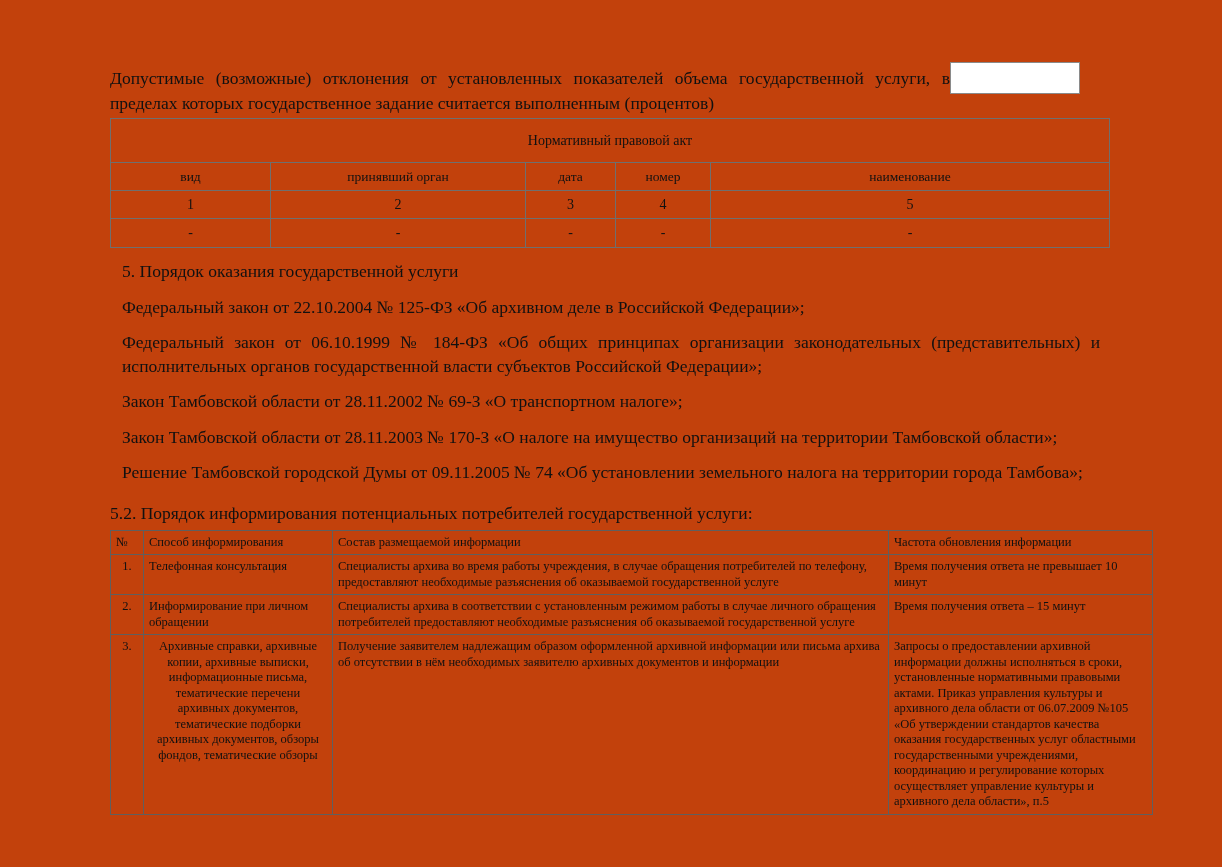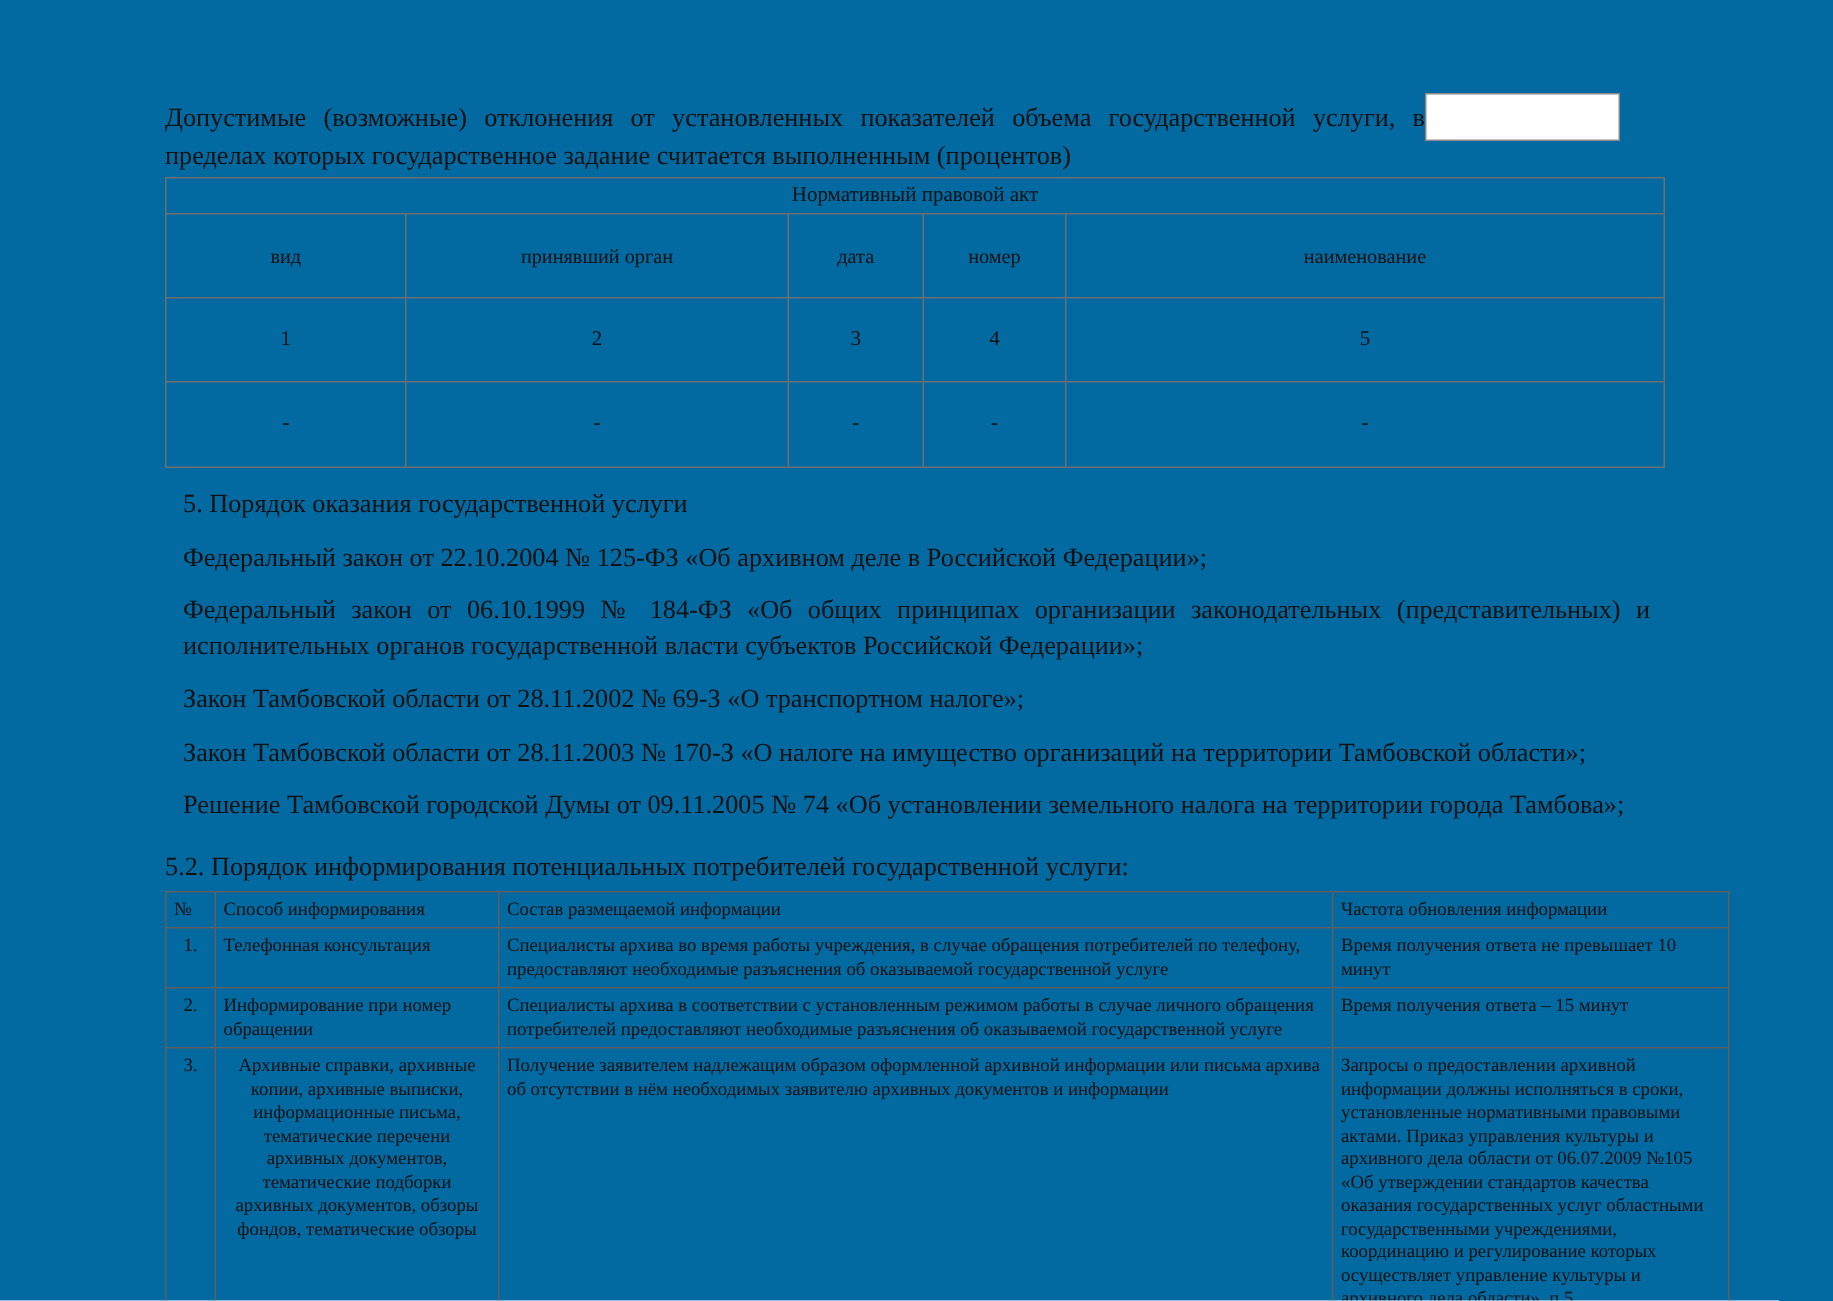--- a/index.html
+++ b/index.html
@@ -9,21 +9,21 @@
   }
   body {
     font-family: "Liberation Serif", serif;
     color: #111111;
   }
   .page {
     position: relative;
     width: 1222px;
     height: 867px;
     margin: 0 auto;
-    background: #0369a1;
+    background: #c2410c;
     overflow: hidden;
   }
   .content {
     position: absolute;
     left: 110px;
     top: 66px;
     width: 1002px;
   }
 
   
@@ -63,24 +63,24 @@
   table.t1 {
     border-collapse: collapse;
     width: 1000px;
     font-size: 13.5px;
     margin-top: 2px;
   }
   table.t1 td, table.t1 th {
     border: 1px solid #6f6f6f;
     text-align: center;
     font-weight: normal;
-    padding: 18px 2px;
+    padding: 4px 2px;
     height: 19px;
   }
-  table.t1 .hdr-main { font-size: 14px; padding: 2px 2px; }
+  table.t1 .hdr-main { font-size: 14px; padding: 12px 2px; }
   table.t1 .row-num td { font-size: 14px; }
   table.t1 .row-dash td { font-size: 14px; height: 20px; }
 
   
   .block {
     margin-top: 4px;
   }
   .block p {
     margin: 12px;
     font-size: 17.5px;
@@ -181,21 +181,21 @@
         <td class="c-freq center-txt">Частота обновления информации</td>
       </tr>
       <tr>
         <td class="c-num">1.</td>
         <td class="c-way">Телефонная консультация</td>
         <td class="c-cont">Специалисты архива во время работы учреждения, в случае обращения потребителей по телефону, предоставляют необходимые разъяснения об оказываемой государственной услуге</td>
         <td class="c-freq">Время получения ответа  не превышает 10 минут</td>
       </tr>
       <tr>
         <td class="c-num">2.</td>
-        <td class="c-way">Информирование при номер обращении</td>
+        <td class="c-way">Информирование при личном обращении</td>
         <td class="c-cont">Специалисты архива в соответствии с установленным режимом работы в случае личного обращения потребителей предоставляют необходимые разъяснения об оказываемой государственной услуге</td>
         <td class="c-freq">Время получения  ответа – 15 минут</td>
       </tr>
       <tr>
         <td class="c-num">3.</td>
         <td class="c-way" style="text-align:center">Архивные справки, архивные копии, архивные выписки, информационные письма, тематические перечени архивных документов, тематические подборки архивных документов, обзоры фондов, тематические обзоры</td>
         <td class="c-cont">Получение заявителем надлежащим образом оформленной архивной информации или письма архива об отсутствии в нём необходимых заявителю архивных документов и информации</td>
         <td class="c-freq">Запросы о предоставлении архивной информации должны исполняться в сроки, установленные нормативными правовыми актами. Приказ управления культуры и архивного дела области от 06.07.2009 №105 «Об утверждении стандартов качества оказания государственных услуг областными государственными учреждениями, координацию и регулирование которых осуществляет управление культуры и архивного дела области», п.5</td>
       </tr>
 

